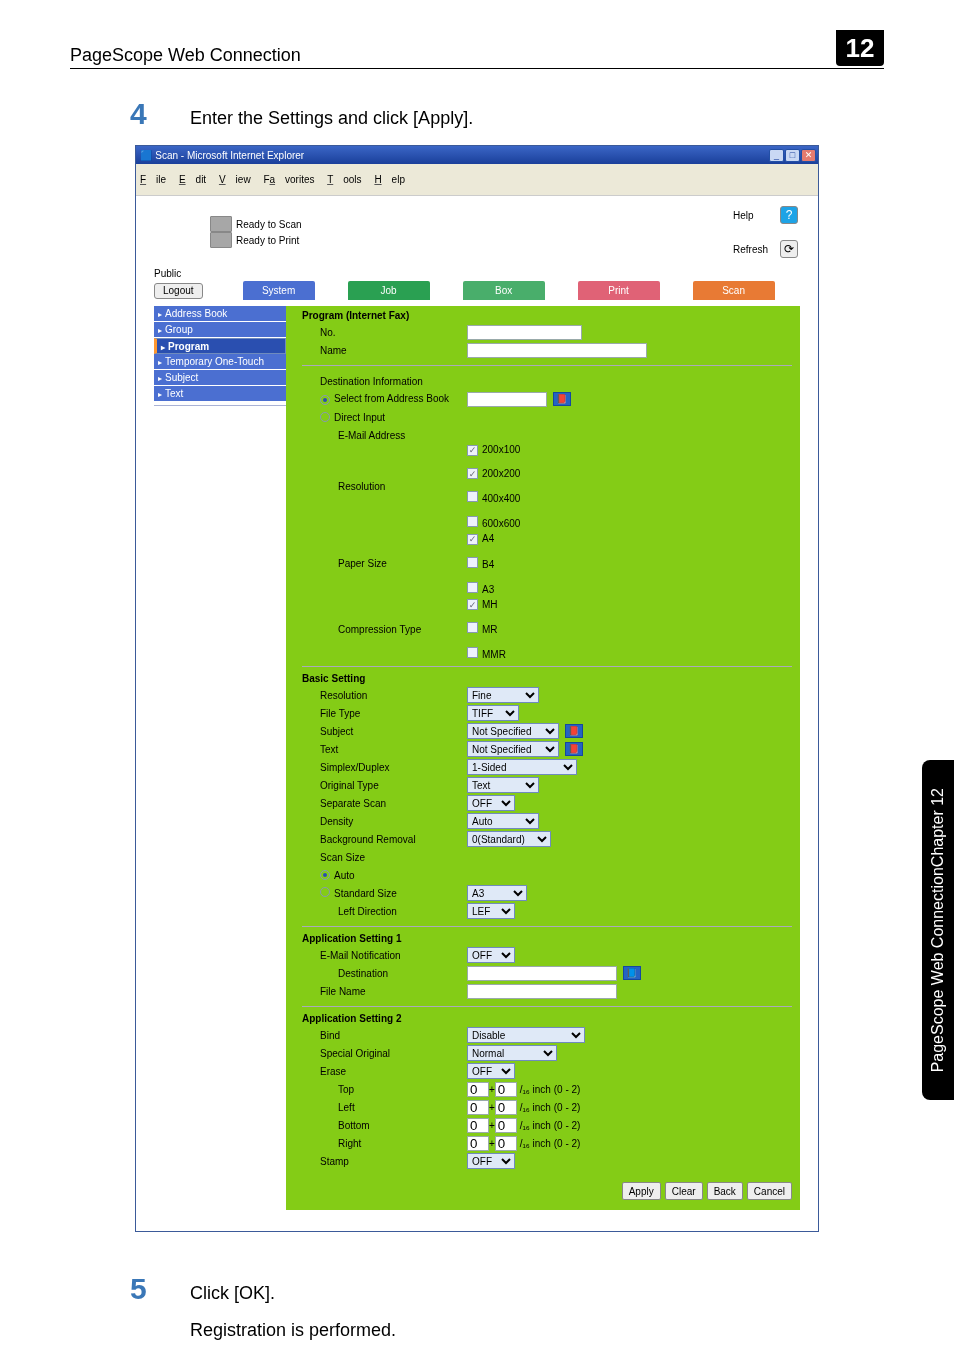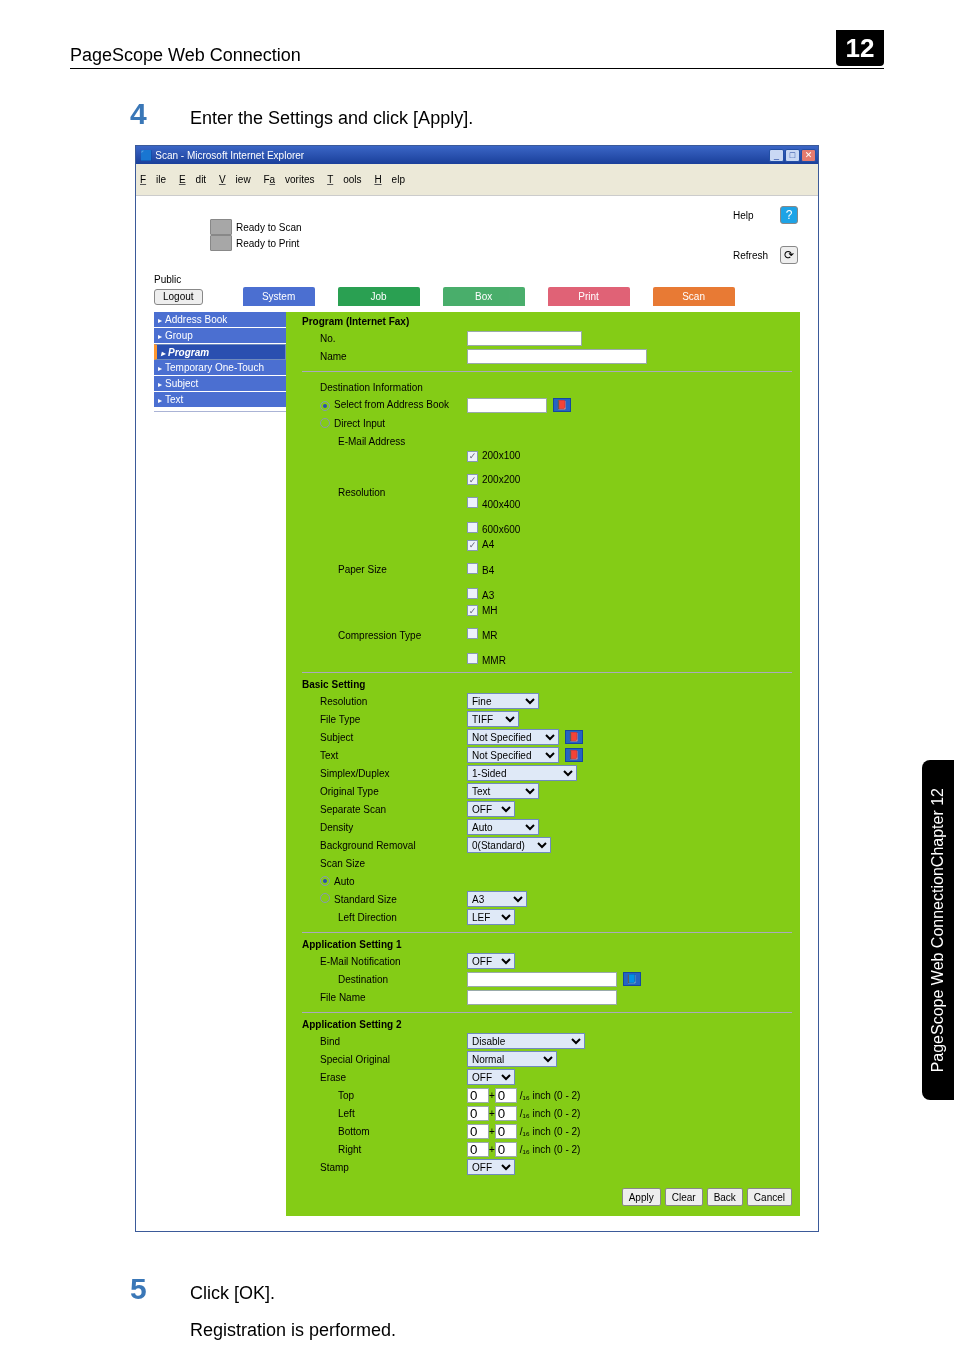--- a/index.html
+++ b/index.html
@@ -59,39 +59,39 @@
   .winbtn.red { background:#e57b6f; color:#fff; }
   .menubar { background:#ece9d8; font-size:10px; padding:10px 4px; border-bottom:1px solid #ccc;}
   .menubar span { margin-right:10px; }
   .menubar .ul { text-decoration: underline; text-decoration-color:#555; }
   .content { height: 1035px; overflow:auto; background:#fff; position:relative;}
 
   .hdr-row { display:flex; align-items:center; padding:10px 18px 4px 18px; }
   .status-block { display:flex; flex-direction:column; gap:0; font-size:10px; margin-left:56px;}
   .status-item { display:flex; align-items:center; gap:4px; }
   .printer { width:22px; height:16px; background:#a7a7a7; border:1px solid #888; border-radius:1px; position:relative; }
-  .help-ref { margin-left:auto; display:grid; grid-template-columns:auto 20px; grid-template-rows:auto auto; gap:22px 12px; align-items:center; font-size:10px;}
+  .help-ref { margin-left:auto; display:grid; grid-template-columns:auto 20px; grid-template-rows:auto auto; gap:16px 12px; align-items:center; font-size:10px;}
   .sq-ico { width:18px; height:18px; border:1px solid #888; border-radius:3px; display:flex; align-items:center; justify-content:center; font-size:12px;}
   .sq-ico.blue { background:#1ea3e6; color:#fff; }
   .sq-ico.gray { background:#eee; }
 
   .public-row { padding: 6px 18px 2px 18px; font-size:10px; }
   .tabs-row { display:flex; align-items:center; gap:16px; padding:0 18px; }
   .logout-btn { background:#eee; border:1px solid #888; border-radius:3px; padding:0 8px; height:16px; font-size:10px; }
-  .tab { flex:0 0 82px; height:19px; display:flex; align-items:center; justify-content:center; color:#fff; font-size:10px; border-radius:2px 2px 0 0; margin-left:7px;}
+  .tab { flex:0 0 82px; height:19px; display:flex; align-items:center; justify-content:center; color:#fff; font-size:10px; border-radius:2px 2px 0 0; margin-left:17px;}
   .tab.sys{ background:#4b6fd1; flex-basis:72px; margin-left:24px;}
   .tab.job{ background:#2aa052;}
   .tab.box{ background:#2aa052; opacity:.85;}
   .tab.print{ background:#e06276;}
   .tab.scan{ background:#e87a34;}
   .tab.box{ flex-basis:82px;}
   .main { display:flex; padding:6px 18px 14px 18px; gap:0;}
   .side { width:132px; }
   .side-item { font-size:10px; color:#fff; padding:2px 4px; border-bottom:1px solid #fff; background:#4b6fd1;}
-  .side-item.sel { background:#2a4fb0; font-weight:bold; border-left:3px solid #ff9830;font-style:italic;}
+  .side-item.sel { background:#2a4fb0; font-weight:bold; border-left:3px solid #ff9830;}
   .side-item::before { content:"▸"; margin-right:3px; font-size:8px;}
   .side-bottom-line { border-bottom:1px solid #aab3d6; background:#fff; height:4px;}
   .form-area { flex:1; padding: 2px 8px 10px 16px; background:#84cc16; }
   .section-title { font-weight:bold; margin: 2px 0 2px 0; }
   .frow { display:flex; align-items:center; min-height:18px; font-size:10px;}
   .frow .lab { width:165px; }
   .indent1 { padding-left:18px; }
   .indent2 { padding-left:36px; }
   .txtin { border:1px solid #9aa; height:15px; background:#fff; }
   .txtin.sm { width:22px; }

